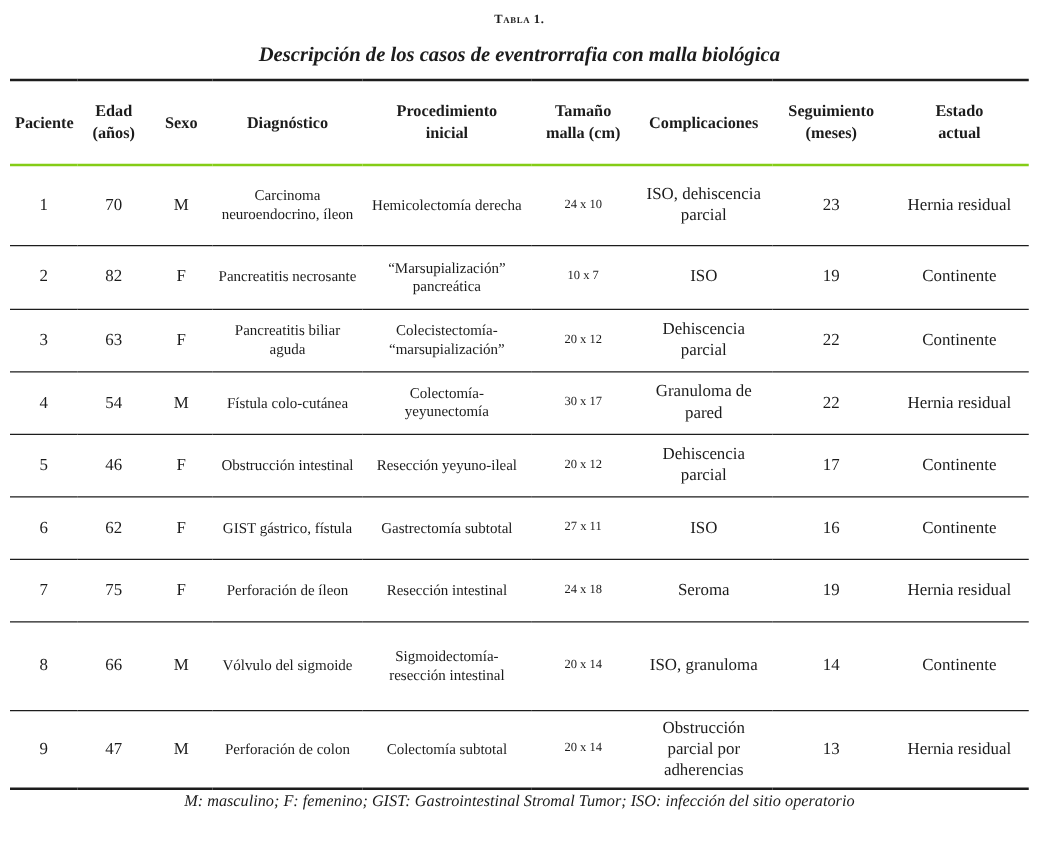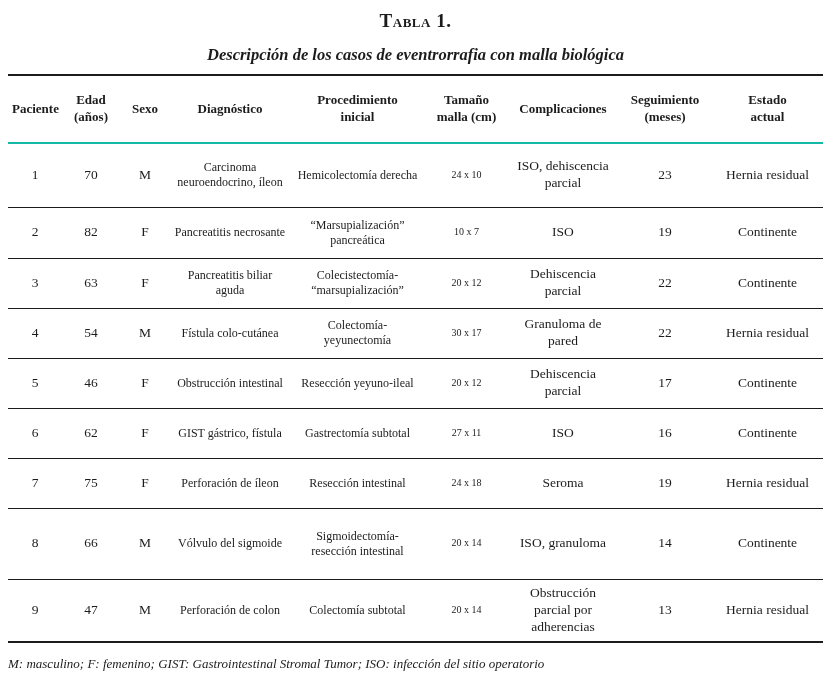--- a/index.html
+++ b/index.html
@@ -15,39 +15,39 @@
   .page {
     box-sizing: border-box;
     width: 831px;
     height: 673px;
     padding: 10px 8px 0 8px;
   }
   .caption { text-align: center; }
   .caption-title {
     font-variant: small-caps;
     font-weight: bold;
-    font-size: 19px;
+    font-size: 10px;
     letter-spacing: 0.5px;
   }
   .caption-subtitle {
     font-style: italic;
     font-weight: bold;
     font-size: 16.5px;
     margin-top: 13px;
   }
   table.cases {
     width: 815px;
     table-layout: fixed;
     border-collapse: collapse;
     margin-top: 9px;
     border-top: 2px solid #1c1c1c;
     border-bottom: 2px solid #1c1c1c;
   }
   thead tr {
-    border-bottom: 2px solid #14b8a6;
+    border-bottom: 2px solid #84cc16;
     height: 68px;
   }
   tbody tr {
     border-bottom: 1.5px solid #1c1c1c;
   }
   tbody tr:last-child { border-bottom: none; }
   th, td {
     text-align: center;
     vertical-align: middle;
     padding: 3px 4px;
@@ -77,24 +77,24 @@
   col.c1 { width: 54px; }
   col.c2 { width: 58px; }
   col.c3 { width: 50px; }
   col.c4 { width: 120px; }
   col.c5 { width: 135px; }
   col.c6 { width: 83px; }
   col.c7 { width: 110px; }
   col.c8 { width: 94px; }
   col.c9 { width: 111px; }
   .footnote {
-    margin-top: 13px;
+    margin-top: 1px;
     font-style: italic;
     font-size: 13px;
-    text-align: left;
+    text-align: center;
     color: #1c1c1c;
   }
 </style>
 </head>
 <body>
 
 <div class="page">
 
   <div class="caption">
     <div class="caption-title">Tabla 1.</div>

